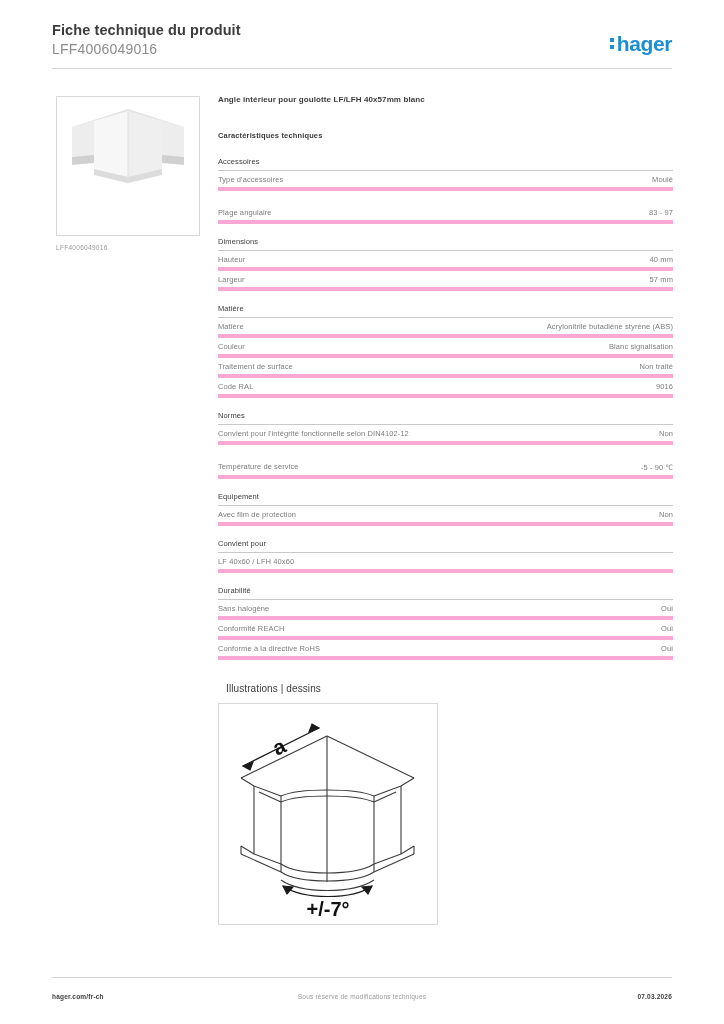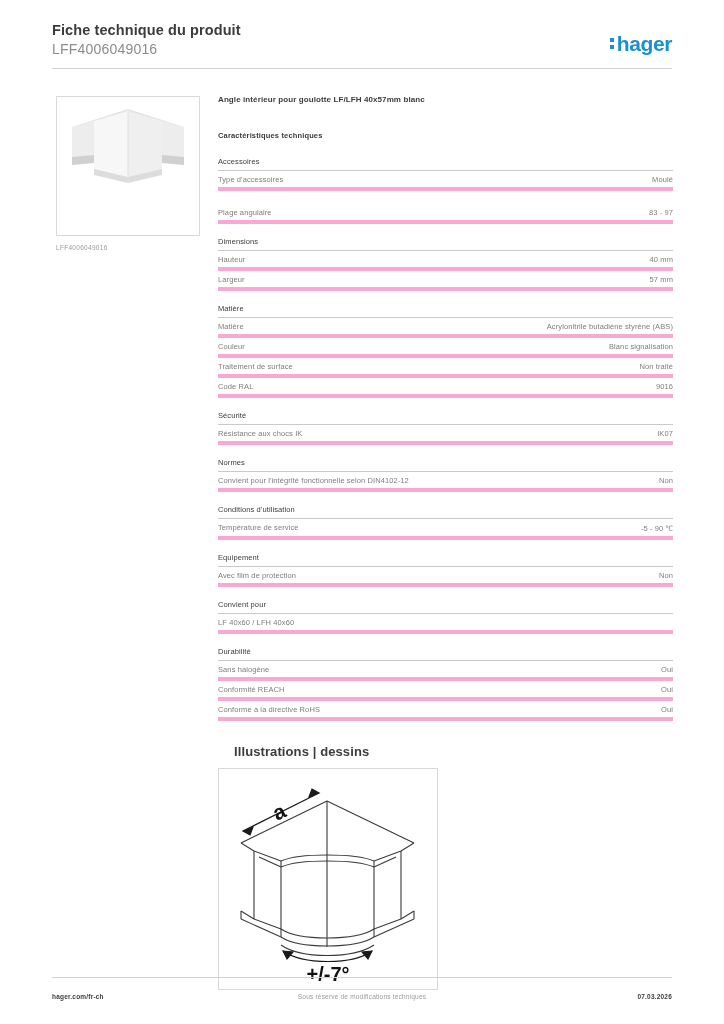--- a/index.html
+++ b/index.html
@@ -165,25 +165,25 @@
     white-space: nowrap;
   }
   .row-value {
     text-align: right;
     white-space: nowrap;
     padding-left: 12px;
   }
 
   
   .illus-title {
-    font-size: 13px;
-    font-weight: bold;
+    font-size: 10px;
+    font-weight: normal;
     color: #3c3c3c;
     letter-spacing: 0.1px;
-    margin: 23px 0 9px 16px;
+    margin: 23px 0 9px 8px;
   }
   .illus-box {
     width: 220px;
     height: 222px;
     border: 1px solid #d8d8d8;
     box-sizing: border-box;
     background: #ffffff;
     position: relative;
   }
   .illus-box svg {
@@ -305,35 +305,27 @@
           <div class="row">
             <span class="row-label">Traitement de surface</span>
             <span class="row-value">Non traité</span>
           </div>
           <div class="row">
             <span class="row-label">Code RAL</span>
             <span class="row-value">9016</span>
           </div>
         </div>
         <div class="section">
-          <div class="section-title">Sécurité</div>
-          <div class="row">
-            <span class="row-label">Résistance aux chocs IK</span>
-            <span class="row-value">IK07</span>
-          </div>
-        </div>
-        <div class="section">
           <div class="section-title">Normes</div>
           <div class="row">
             <span class="row-label">Convient pour l'intégrité fonctionnelle selon DIN4102-12</span>
             <span class="row-value">Non</span>
           </div>
         </div>
         <div class="section">
-          <div class="section-title">Conditions d'utilisation</div>
           <div class="row">
             <span class="row-label">Température de service</span>
             <span class="row-value">-5 - 90 ℃</span>
           </div>
         </div>
         <div class="section">
           <div class="section-title">Equipement</div>
           <div class="row">
             <span class="row-label">Avec film de protection</span>
             <span class="row-value">Non</span>

